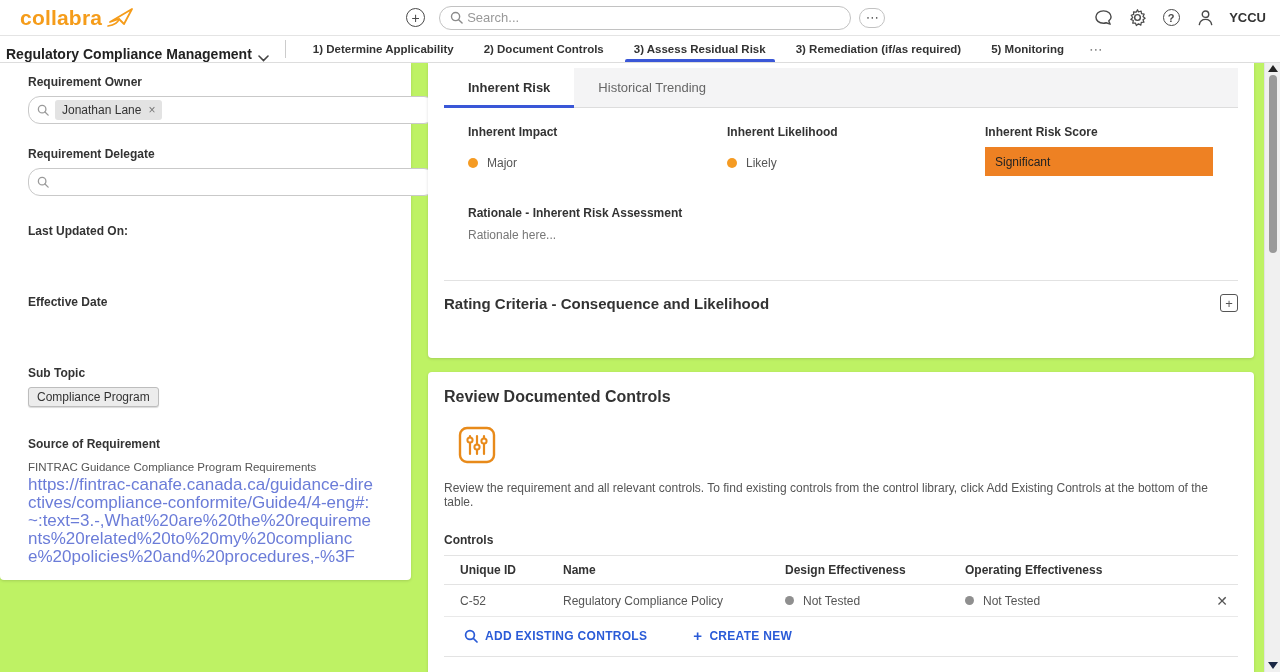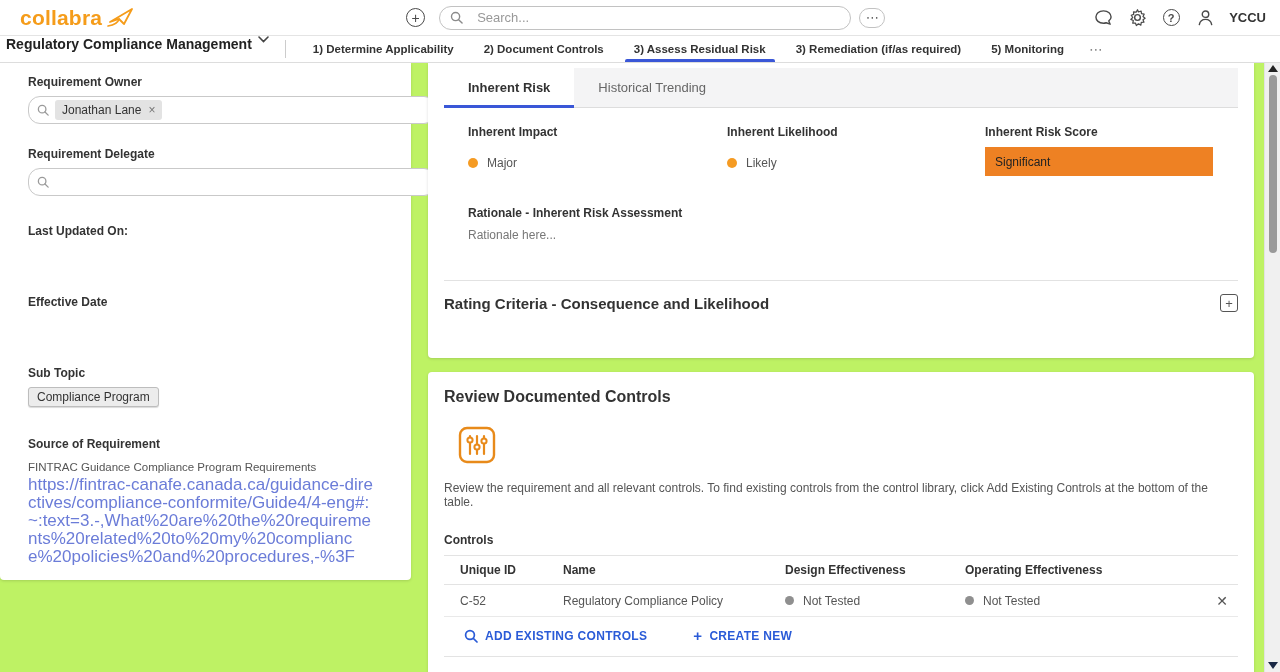--- a/index.html
+++ b/index.html
@@ -6,31 +6,31 @@
   html,body { width:1280px; height:672px; overflow:hidden; }
   body { font-family:"Liberation Sans","DejaVu Sans",sans-serif; background:#ececec; color:#333; position:relative; }
 
   
   .topbar { position:absolute; top:0; left:0; right:0; height:36px; background:#fff; border-bottom:1px solid #e4e4e4; display:flex; align-items:center; z-index:20; }
   .logo-group { display:flex; align-items:center; margin-left:20px; }
   .logo-text { font-size:21px; font-weight:bold; color:#F59C1A; letter-spacing:.2px; }
   .logo-plane { margin-left:4px; }
   .plus-circle { width:19px; height:19px; border:1.6px solid #4a4a4a; border-radius:50%; display:flex; align-items:center; justify-content:center; font-size:14px; color:#4a4a4a; margin-left:270px; cursor:pointer; background:#fff; }
   .search-box { display:flex; align-items:center; margin-left:14px; width:412px; height:24px; border:1px solid #c2c2c2; border-radius:13px; padding:0 10px; background:#fff; }
-  .search-box input { border:none; outline:none; flex:1; font-size:13px; color:#555; margin-left:14px; font-family:inherit; background:transparent; }
+  .search-box input { border:none; outline:none; flex:1; font-size:13px; color:#555; margin-left:4px; font-family:inherit; background:transparent; }
   .search-box input::placeholder { color:#999; }
   .more-btn { margin-left:8px; height:20px; min-width:26px; border:1px solid #c2c2c2; border-radius:10px; display:flex; align-items:center; justify-content:center; color:#666; font-size:13px; cursor:pointer; background:#fff; }
   .topbar-right { margin-left:auto; display:flex; align-items:center; margin-right:14px; gap:14px; }
   .tb-icon { width:20px; height:20px; display:flex; align-items:center; justify-content:center; cursor:pointer; color:#4a4a4a; }
   .help-circle { width:17px; height:17px; border:1.5px solid #4a4a4a; border-radius:50%; font-size:11px; font-weight:bold; display:flex; align-items:center; justify-content:center; color:#4a4a4a; }
   .username { font-size:13px; font-weight:600; color:#333; }
 
   
   .navbar { position:absolute; top:36px; left:0; right:0; height:27px; background:#fff; border-bottom:1px solid #ddd; display:flex; align-items:stretch; z-index:19; }
-  .nav-title { display:flex; align-items:flex-start; margin-left:6px; gap:6px; cursor:pointer; }
+  .nav-title { display:flex; align-items:flex-end; margin-left:6px; gap:6px; cursor:pointer; }
   .nav-title .t { font-size:14px; font-weight:bold; color:#222; }
   .nav-sep { width:1px; background:#ccc; margin:4px 12px 4px 16px; }
   .step { display:flex; align-items:center; padding:0 15px; font-size:11.5px; font-weight:600; color:#333; cursor:pointer; position:relative; }
   .step.active { font-weight:bold; }
   .step.active::after { content:""; position:absolute; left:6px; right:6px; bottom:0; height:3px; background:#3A57D7; border-radius:2px 2px 0 0; }
   .nav-overflow { display:flex; align-items:center; padding:0 10px; color:#888; font-size:14px; letter-spacing:1px; cursor:pointer; }
 
   
   .content { position:absolute; top:63px; left:0; right:16px; bottom:0; background:#bef264; overflow:hidden; }
 

